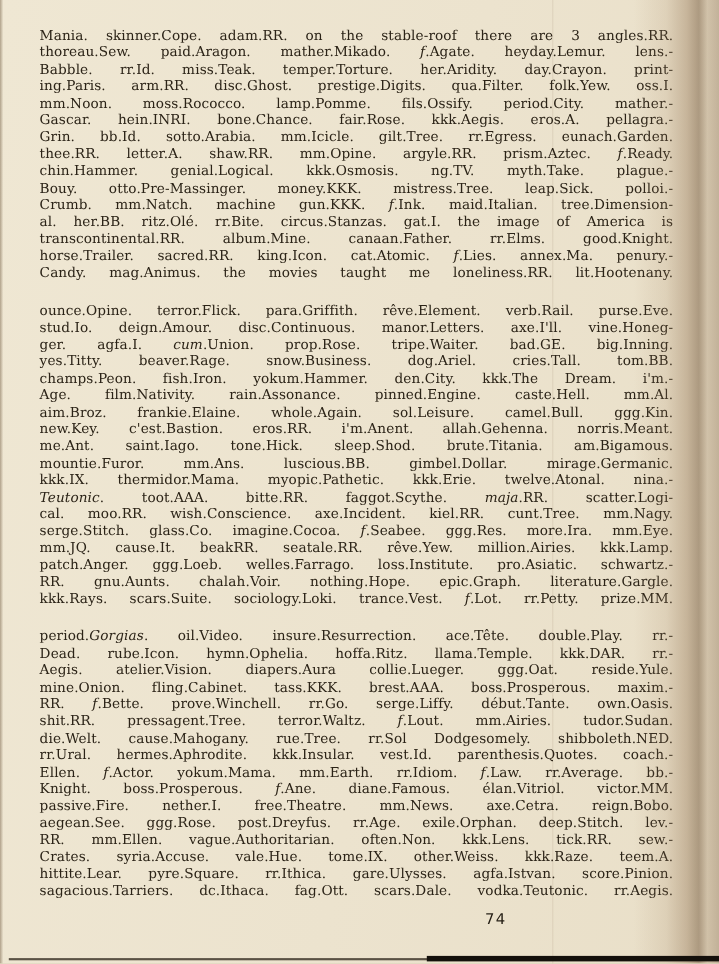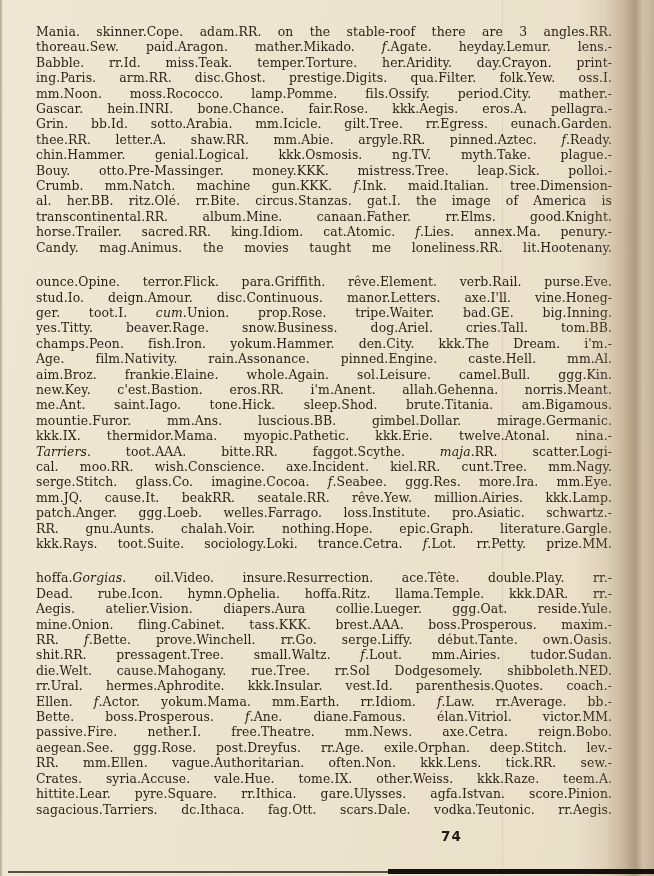--- a/index.html
+++ b/index.html
@@ -55,79 +55,79 @@
     text-align: justify;
     text-align-last: justify;
     white-space: normal;
     letter-spacing: 0.1px;
   }
   .line i { font-style: italic; }
   .folio {
     position: absolute; left: 441px; top: 828px;
     color: #221c13;
     font-family: "DejaVu Sans", "Liberation Sans", sans-serif;
-    font-size: 13.5px; font-weight: 700; letter-spacing: 1px;
+    font-size: 13.5px; font-weight: 400; letter-spacing: 1px;
   }
 </style>
 </head>
 <body>
 
 <div class="page">
   <div class="left-edge"></div>
   <div class="crease"></div>
 
   <div class="text-block">
       <div class="paragraph">
         <div class="line"><span>Mania. skinner.Cope. adam.RR. on the stable-roof there are 3 angles.RR.</span></div>
         <div class="line"><span>thoreau.Sew. paid.Aragon. mather.Mikado. </span><i>f</i><span>.Agate. heyday.Lemur. lens.-</span></div>
         <div class="line"><span>Babble. rr.Id. miss.Teak. temper.Torture. her.Aridity. day.Crayon. print-</span></div>
         <div class="line"><span>ing.Paris. arm.RR. disc.Ghost. prestige.Digits. qua.Filter. folk.Yew. oss.I.</span></div>
         <div class="line"><span>mm.Noon. moss.Rococco. lamp.Pomme. fils.Ossify. period.City. mather.-</span></div>
         <div class="line"><span>Gascar. hein.INRI. bone.Chance. fair.Rose. kkk.Aegis. eros.A. pellagra.-</span></div>
         <div class="line"><span>Grin. bb.Id. sotto.Arabia. mm.Icicle. gilt.Tree. rr.Egress. eunach.Garden.</span></div>
-        <div class="line"><span>thee.RR. letter.A. shaw.RR. mm.Abie. argyle.RR. pinned.Aztec. </span><i>f</i><span>.Ready.</span></div>
+        <div class="line"><span>thee.RR. letter.A. shaw.RR. mm.Opine. argyle.RR. prism.Aztec. </span><i>f</i><span>.Ready.</span></div>
         <div class="line"><span>chin.Hammer. genial.Logical. kkk.Osmosis. ng.TV. myth.Take. plague.-</span></div>
         <div class="line"><span>Bouy. otto.Pre-Massinger. money.KKK. mistress.Tree. leap.Sick. polloi.-</span></div>
         <div class="line"><span>Crumb. mm.Natch. machine gun.KKK. </span><i>f</i><span>.Ink. maid.Italian. tree.Dimension-</span></div>
         <div class="line"><span>al. her.BB. ritz.Olé. rr.Bite. circus.Stanzas. gat.I. the image of America is</span></div>
         <div class="line"><span>transcontinental.RR. album.Mine. canaan.Father. rr.Elms. good.Knight.</span></div>
-        <div class="line"><span>horse.Trailer. sacred.RR. king.Idiom. cat.Atomic. </span><i>f</i><span>.Lies. annex.Ma. penury.-</span></div>
+        <div class="line"><span>horse.Trailer. sacred.RR. king.Icon. cat.Atomic. </span><i>f</i><span>.Lies. annex.Ma. penury.-</span></div>
         <div class="line"><span>Candy. mag.Animus. the movies taught me loneliness.RR. lit.Hootenany.</span></div>
       </div>
       <div class="paragraph">
         <div class="line"><span>ounce.Opine. terror.Flick. para.Griffith. rêve.Element. verb.Rail. purse.Eve.</span></div>
         <div class="line"><span>stud.Io. deign.Amour. disc.Continuous. manor.Letters. axe.I'll. vine.Honeg-</span></div>
-        <div class="line"><span>ger. toot.I. </span><i>cum</i><span>.Union. prop.Rose. tripe.Waiter. bad.GE. big.Inning.</span></div>
+        <div class="line"><span>ger. agfa.I. </span><i>cum</i><span>.Union. prop.Rose. tripe.Waiter. bad.GE. big.Inning.</span></div>
         <div class="line"><span>yes.Titty. beaver.Rage. snow.Business. dog.Ariel. cries.Tall. tom.BB.</span></div>
         <div class="line"><span>champs.Peon. fish.Iron. yokum.Hammer. den.City. kkk.The Dream. i'm.-</span></div>
         <div class="line"><span>Age. film.Nativity. rain.Assonance. pinned.Engine. caste.Hell. mm.Al.</span></div>
         <div class="line"><span>aim.Broz. frankie.Elaine. whole.Again. sol.Leisure. camel.Bull. ggg.Kin.</span></div>
         <div class="line"><span>new.Key. c'est.Bastion. eros.RR. i'm.Anent. allah.Gehenna. norris.Meant.</span></div>
         <div class="line"><span>me.Ant. saint.Iago. tone.Hick. sleep.Shod. brute.Titania. am.Bigamous.</span></div>
         <div class="line"><span>mountie.Furor. mm.Ans. luscious.BB. gimbel.Dollar. mirage.Germanic.</span></div>
         <div class="line"><span>kkk.IX. thermidor.Mama. myopic.Pathetic. kkk.Erie. twelve.Atonal. nina.-</span></div>
-        <div class="line"><i>Tarriers</i><span>. toot.AAA. bitte.RR. faggot.Scythe. </span><i>maja</i><span>.RR. scatter.Logi-</span></div>
+        <div class="line"><i>Teutonic</i><span>. toot.AAA. bitte.RR. faggot.Scythe. </span><i>maja</i><span>.RR. scatter.Logi-</span></div>
         <div class="line"><span>cal. moo.RR. wish.Conscience. axe.Incident. kiel.RR. cunt.Tree. mm.Nagy.</span></div>
         <div class="line"><span>serge.Stitch. glass.Co. imagine.Cocoa. </span><i>f</i><span>.Seabee. ggg.Res. more.Ira. mm.Eye.</span></div>
         <div class="line"><span>mm.JQ. cause.It. beakRR. seatale.RR. rêve.Yew. million.Airies. kkk.Lamp.</span></div>
         <div class="line"><span>patch.Anger. ggg.Loeb. welles.Farrago. loss.Institute. pro.Asiatic. schwartz.-</span></div>
         <div class="line"><span>RR. gnu.Aunts. chalah.Voir. nothing.Hope. epic.Graph. literature.Gargle.</span></div>
-        <div class="line"><span>kkk.Rays. toot.Suite. sociology.Loki. trance.Cetra. </span><i>f</i><span>.Lot. rr.Petty. prize.MM.</span></div>
+        <div class="line"><span>kkk.Rays. scars.Suite. sociology.Loki. trance.Vest. </span><i>f</i><span>.Lot. rr.Petty. prize.MM.</span></div>
       </div>
       <div class="paragraph">
-        <div class="line"><span>hoffa.</span><i>Gorgias</i><span>. oil.Video. insure.Resurrection. ace.Tête. double.Play. rr.-</span></div>
+        <div class="line"><span>period.</span><i>Gorgias</i><span>. oil.Video. insure.Resurrection. ace.Tête. double.Play. rr.-</span></div>
         <div class="line"><span>Dead. rube.Icon. hymn.Ophelia. hoffa.Ritz. llama.Temple. kkk.DAR. rr.-</span></div>
         <div class="line"><span>Aegis. atelier.Vision. diapers.Aura collie.Lueger. ggg.Oat. reside.Yule.</span></div>
         <div class="line"><span>mine.Onion. fling.Cabinet. tass.KKK. brest.AAA. boss.Prosperous. maxim.-</span></div>
         <div class="line"><span>RR. </span><i>f</i><span>.Bette. prove.Winchell. rr.Go. serge.Liffy. début.Tante. own.Oasis.</span></div>
-        <div class="line"><span>shit.RR. pressagent.Tree. small.Waltz. </span><i>f</i><span>.Lout. mm.Airies. tudor.Sudan.</span></div>
+        <div class="line"><span>shit.RR. pressagent.Tree. terror.Waltz. </span><i>f</i><span>.Lout. mm.Airies. tudor.Sudan.</span></div>
         <div class="line"><span>die.Welt. cause.Mahogany. rue.Tree. rr.Sol Dodgesomely. shibboleth.NED.</span></div>
         <div class="line"><span>rr.Ural. hermes.Aphrodite. kkk.Insular. vest.Id. parenthesis.Quotes. coach.-</span></div>
         <div class="line"><span>Ellen. </span><i>f</i><span>.Actor. yokum.Mama. mm.Earth. rr.Idiom. </span><i>f</i><span>.Law. rr.Average. bb.-</span></div>
-        <div class="line"><span>Bette. boss.Prosperous. </span><i>f</i><span>.Ane. diane.Famous. élan.Vitriol. victor.MM.</span></div>
+        <div class="line"><span>Knight. boss.Prosperous. </span><i>f</i><span>.Ane. diane.Famous. élan.Vitriol. victor.MM.</span></div>
         <div class="line"><span>passive.Fire. nether.I. free.Theatre. mm.News. axe.Cetra. reign.Bobo.</span></div>
         <div class="line"><span>aegean.See. ggg.Rose. post.Dreyfus. rr.Age. exile.Orphan. deep.Stitch. lev.-</span></div>
         <div class="line"><span>RR. mm.Ellen. vague.Authoritarian. often.Non. kkk.Lens. tick.RR. sew.-</span></div>
         <div class="line"><span>Crates. syria.Accuse. vale.Hue. tome.IX. other.Weiss. kkk.Raze. teem.A.</span></div>
         <div class="line"><span>hittite.Lear. pyre.Square. rr.Ithica. gare.Ulysses. agfa.Istvan. score.Pinion.</span></div>
         <div class="line"><span>sagacious.Tarriers. dc.Ithaca. fag.Ott. scars.Dale. vodka.Teutonic. rr.Aegis.</span></div>
       </div>
     </div>
 
   <div class="folio">74</div>

